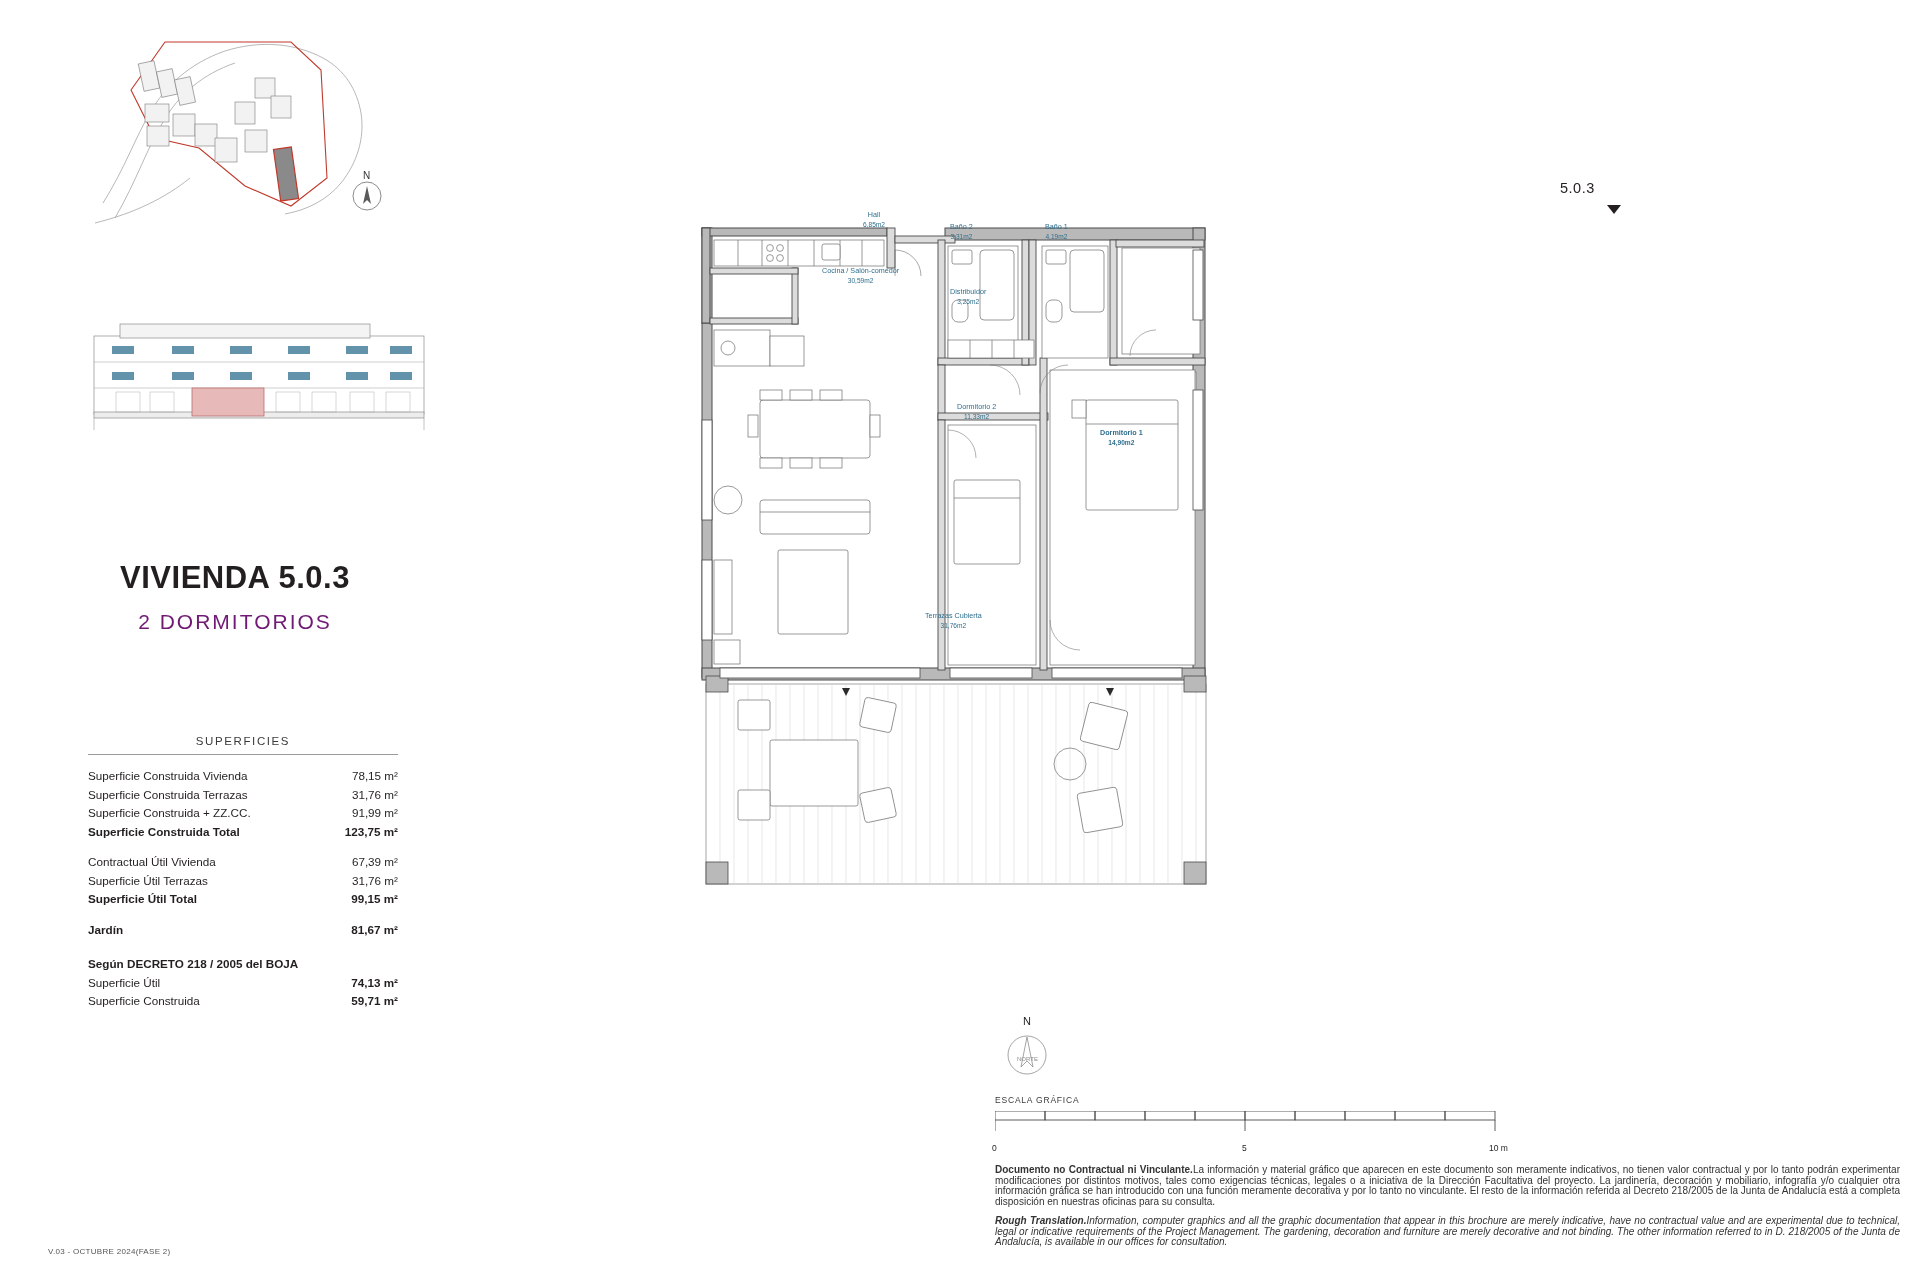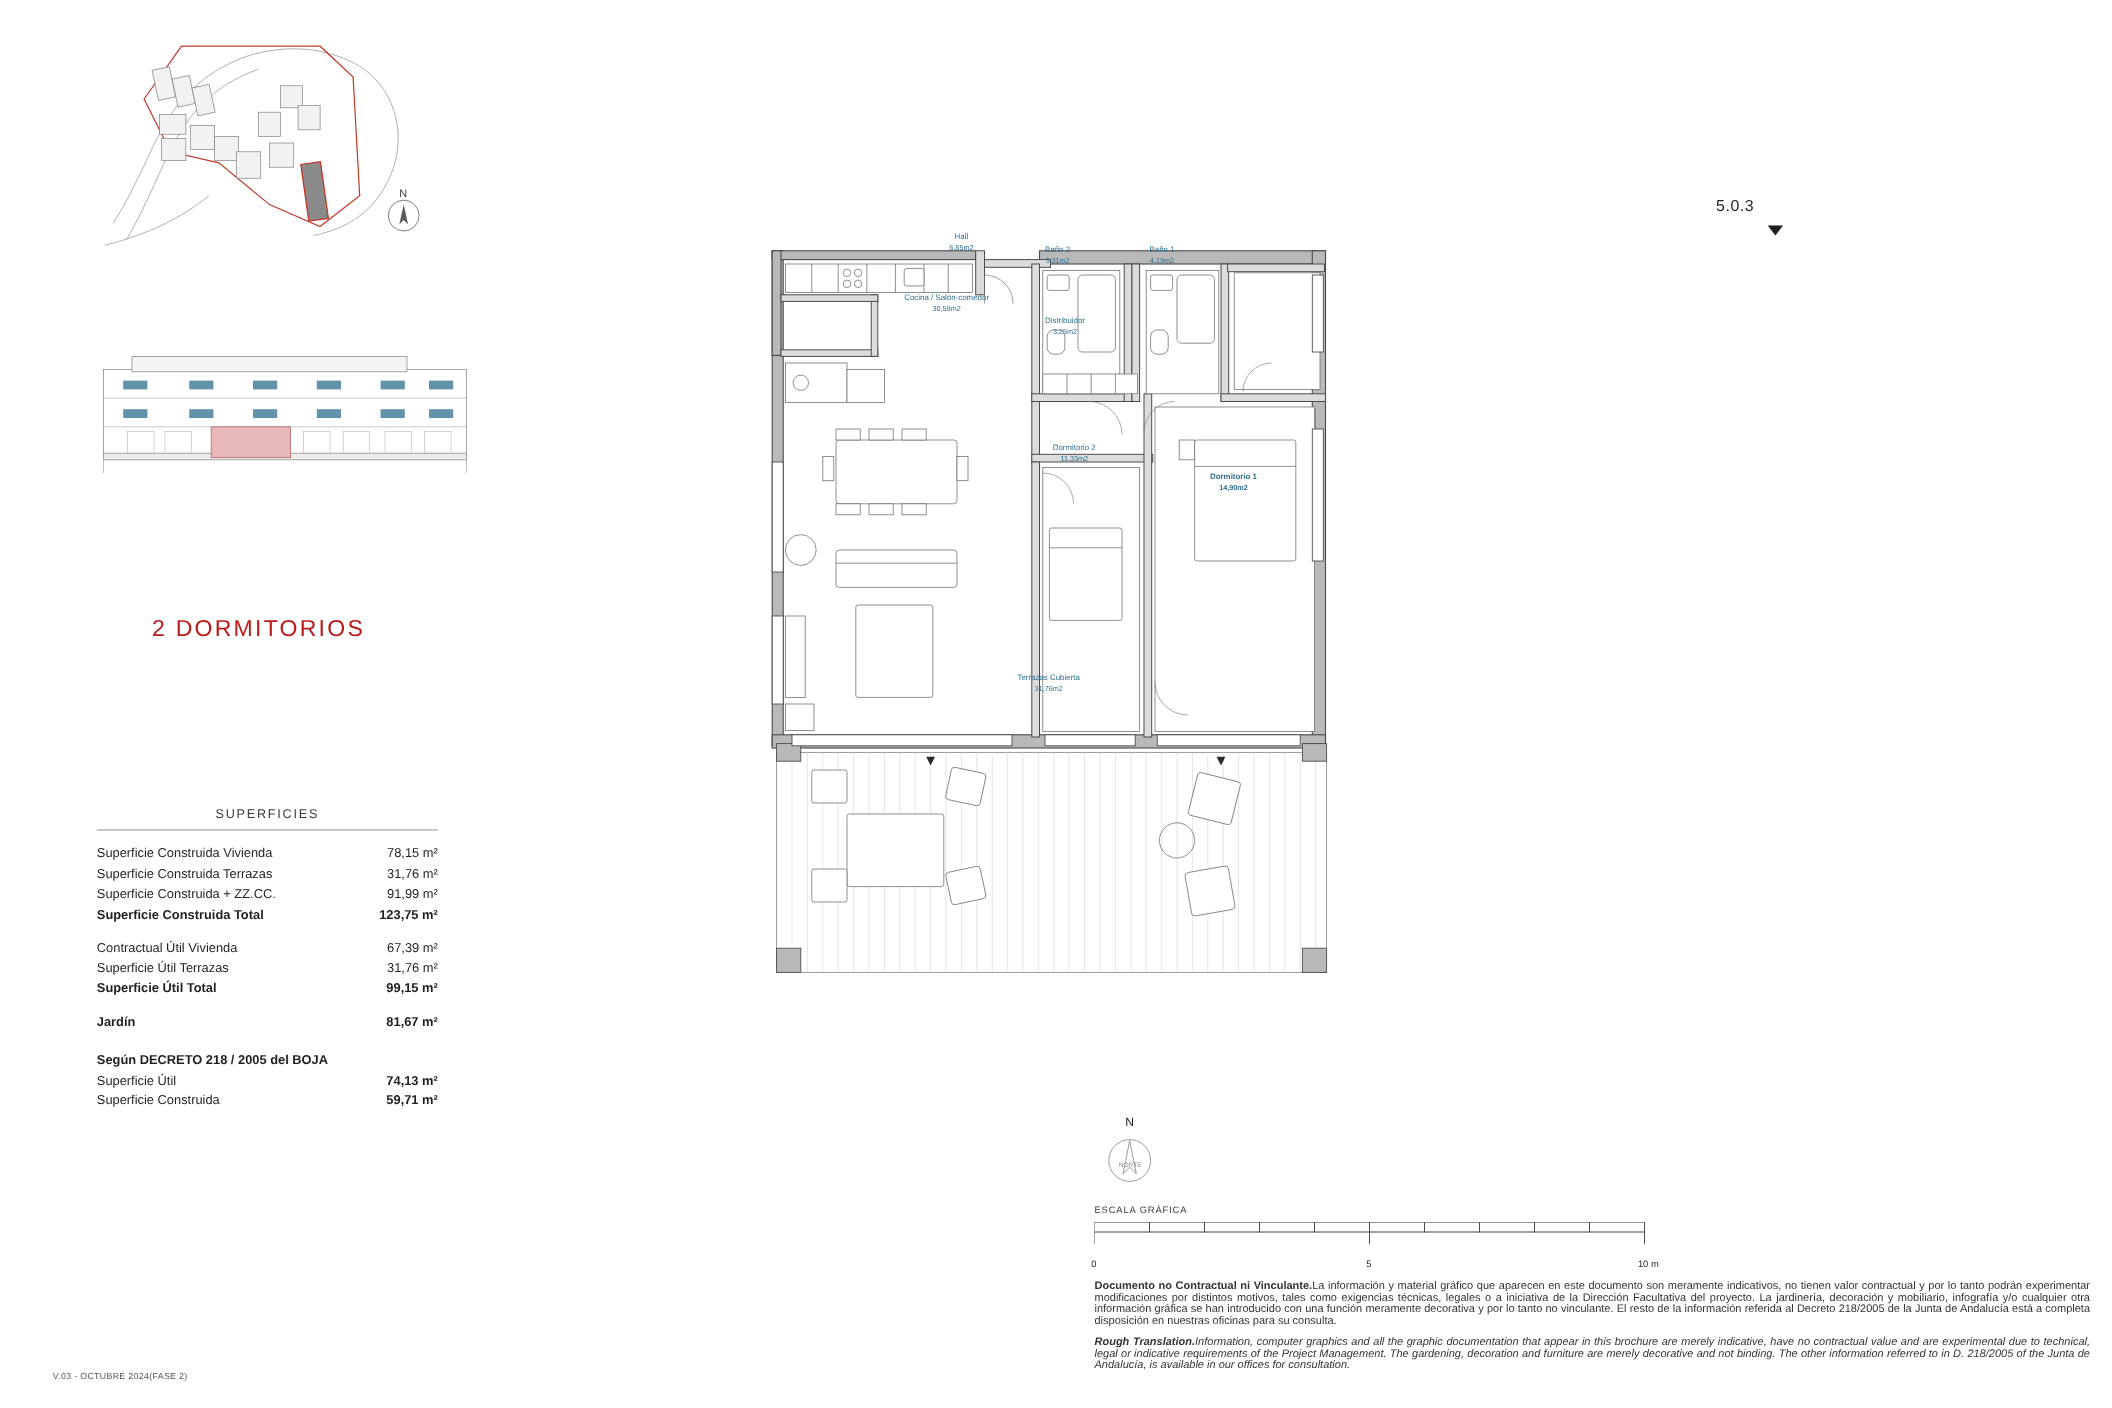--- a/index.html
+++ b/index.html
@@ -57,21 +57,21 @@
   #bloque-title {
     font-size: 21px;
     letter-spacing: 2px;
     margin: 0 0 10px 0;
     color: #231f20;
   }
   #dormitorios-title {
     font-size: 21px;
     letter-spacing: 2px;
     margin: 0;
-    color: #b91c1c;
+    color: #701a75;
   }
 
   
   #superficies-block {
     position: absolute;
     left: 88px; top: 735px;
     width: 310px;
   }
   #superficies-heading {
     text-align: center;
@@ -276,20 +276,21 @@
         <rect x="306" y="92" width="24" height="20"></rect>
       </g>
       <g stroke="#9a9a9a" stroke-width="0.6" fill="none">
         <line x1="14" y1="118" x2="14" y2="130"></line>
         <line x1="344" y1="118" x2="344" y2="130"></line>
       </g>
     </svg>
   </div>
 
   <div id="title-block">
+    <h1 id="vivienda-title">VIVIENDA 5.0.3</h1>
     <div id="dormitorios-title">2 DORMITORIOS</div>
   </div>
 
   <div id="superficies-block">
     <div id="superficies-heading">SUPERFICIES</div>
     <hr class="hr-line">
 
     <div class="sup-row">
       <span class="lbl">Superficie Construida Vivienda</span>
       <span class="val">78,15 m²</span>

